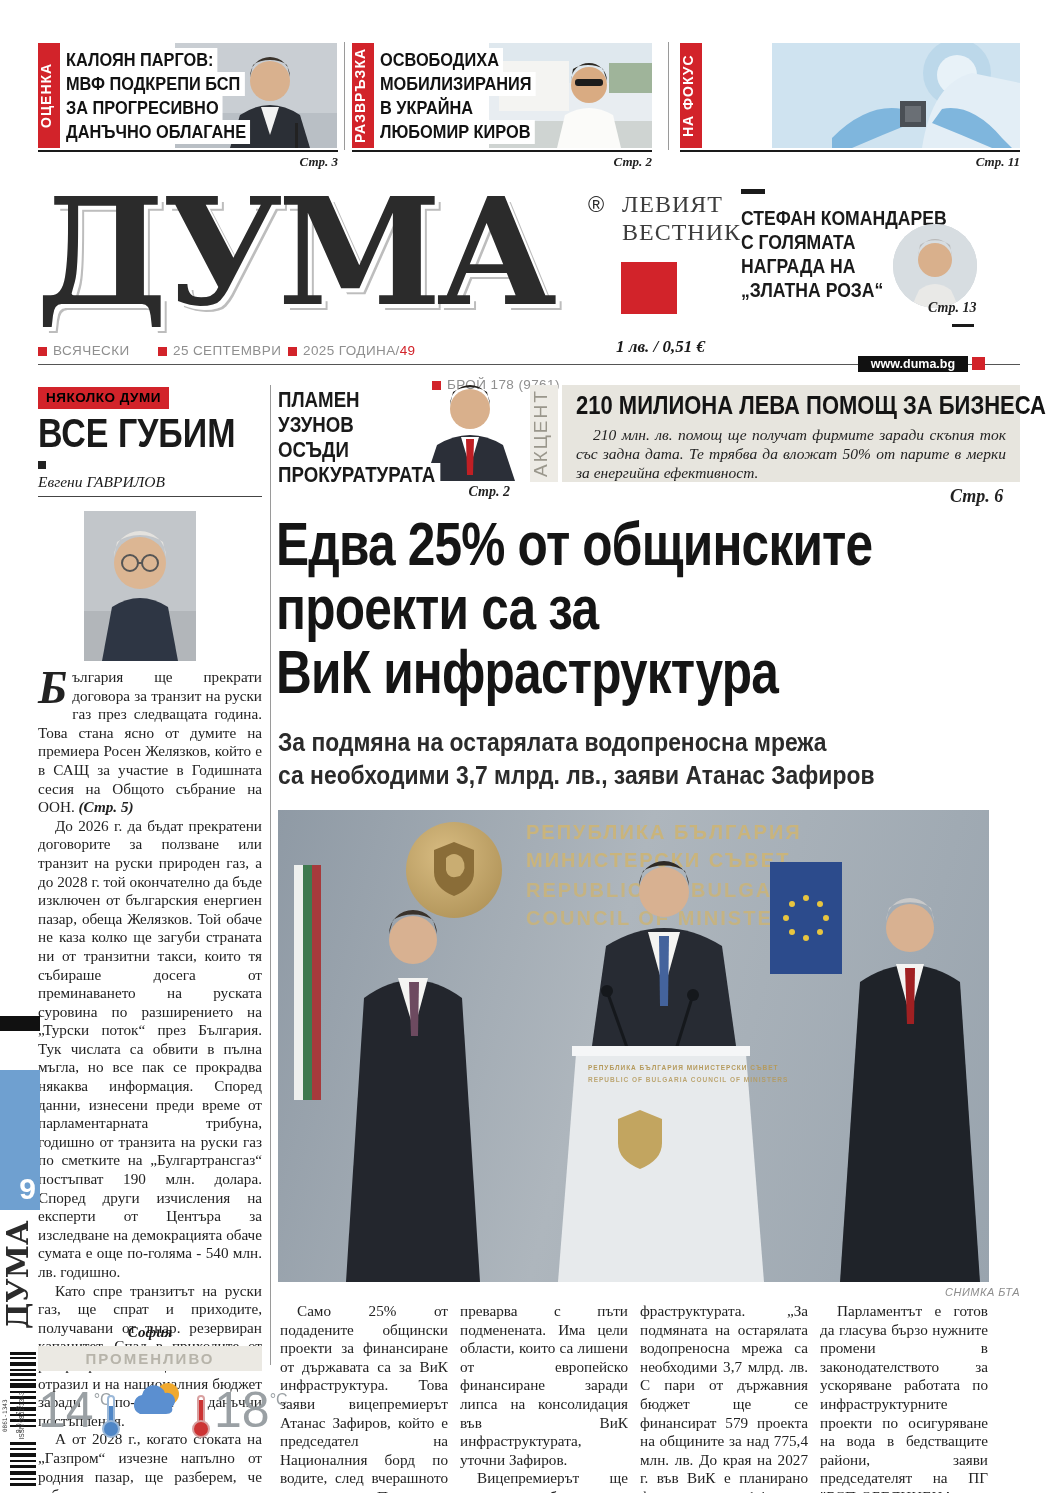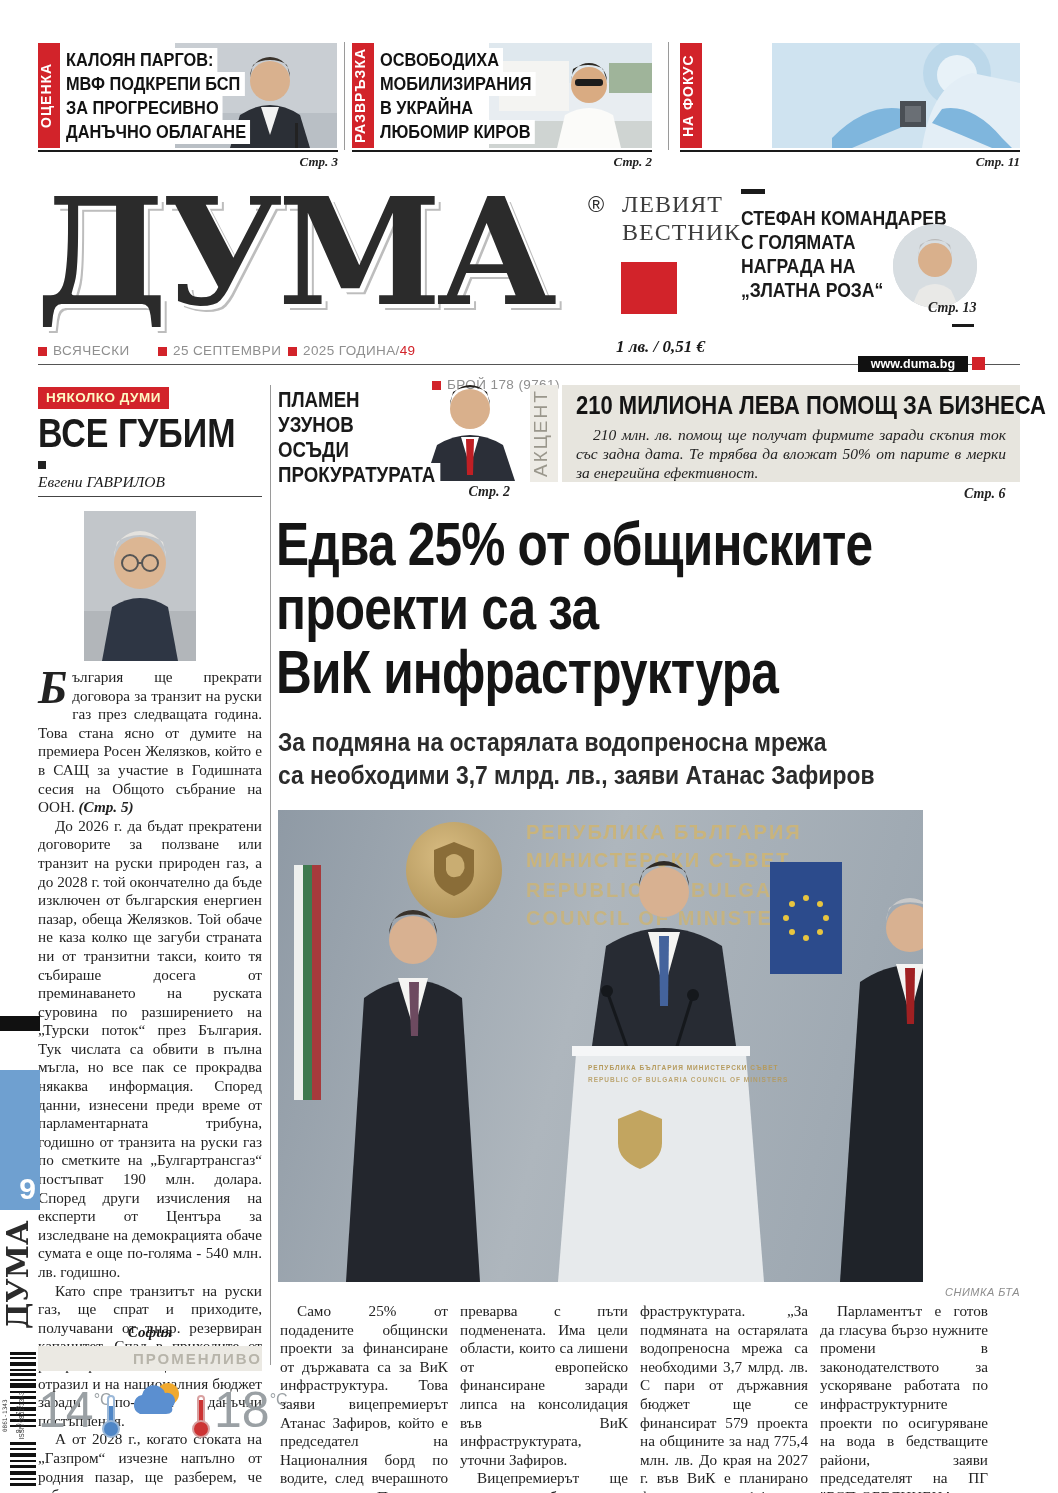--- a/index.html
+++ b/index.html
@@ -19,21 +19,21 @@
   .trule{height:2px;background:#1a1a1a;}
   .pageref{font-family:"Liberation Serif",serif;font-style:italic;font-weight:bold;font-size:13px;color:#222;}
   
   .logo{font-family:"DejaVu Serif",serif;font-weight:bold;font-size:148px;line-height:140px;color:#2b2b2b;
         letter-spacing:-5px;text-shadow:4px 4px 0 #ffffff,6px 6px 0 #bdbdbd;white-space:nowrap;}
   .tagline{font-family:"Liberation Serif",serif;font-size:24px;line-height:28px;color:#3c3c3c;letter-spacing:1px;}
   .pl{font-weight:bold;font-size:20px;line-height:24px;transform:scaleX(.88);transform-origin:0 0;white-space:nowrap;}
   .dl-item{font-size:13.5px;color:#8f8f8f;letter-spacing:.4px;}
   .dl-sq{display:inline-block;width:9px;height:9px;background:#d2232a;margin-right:6px;vertical-align:-1px;}
   
-  .kicker{background:#d2232a;color:#fef9c3;font-weight:bold;font-size:13.5px;line-height:22px;padding:0 8px;
+  .kicker{background:#d2232a;color:#000000;font-weight:bold;font-size:13.5px;line-height:22px;padding:0 8px;
           display:inline-block;letter-spacing:.5px;}
   .optitle{font-weight:bold;font-size:40px;line-height:42px;transform:scaleX(.85);transform-origin:0 0;white-space:nowrap;}
   .body-serif{font-family:"Liberation Serif",serif;font-size:15.2px;line-height:18.6px;text-align:justify;color:#222;}
   .body-serif p{margin:0;}
   .ind{text-indent:17px;}
   .dropcap{float:left;font-family:"Liberation Serif",serif;font-style:italic;font-weight:bold;
            font-size:46px;line-height:38px;margin:1px 5px 0 0;}
   
   .ul{display:table;background:#fff;padding:0 6px 1px 0;font-weight:bold;font-size:22px;line-height:24px;
       transform:scaleX(.85);transform-origin:0 0;white-space:nowrap;}
@@ -44,21 +44,21 @@
   .ak-body{font-family:"Liberation Serif",serif;font-style:italic;font-size:15.5px;line-height:19px;text-align:justify;color:#222;}
   
   .hl{font-weight:bold;font-size:62px;line-height:64px;letter-spacing:-1px;transform:scaleX(.8);
       transform-origin:0 0;white-space:nowrap;color:#151515;}
   .sl{font-weight:bold;font-size:26px;line-height:33px;transform:scaleX(.88);transform-origin:0 0;white-space:nowrap;color:#2b2b2b;}
   .caption{font-size:11px;color:#8d8d8d;letter-spacing:.5px;font-style:italic;}
   .col{width:168px;}
   
   .wnum{font-family:"Liberation Sans",sans-serif;font-size:50px;line-height:50px;color:#9aa0a4;font-weight:400;}
   .wdeg{font-size:16px;vertical-align:22px;color:#9aa0a4;}
-  .wbox{background:#ebe9e3;color:#b7b4aa;font-weight:bold;font-size:15px;letter-spacing:2px;text-align:right;line-height:25px;}
+  .wbox{background:#ebe9e3;color:#b7b4aa;font-weight:bold;font-size:15px;letter-spacing:2px;text-align:center;line-height:25px;}
   .divider-v{background:#9a9a9a;width:1px;}
   .photo-ph{background:linear-gradient(135deg,#c6ccd2,#aeb6be);}
   
   .gold{color:#c9b47c;font-weight:bold;letter-spacing:2px;font-size:20px;line-height:28px;white-space:nowrap;}
   .podium-gold{color:#b59a5c;font-weight:bold;font-size:6.5px;letter-spacing:1px;white-space:nowrap;}
 </style>
 </head>
 <body>
 
 <div class="page">
@@ -269,33 +269,33 @@
       <div class="ul">ОСЪДИ</div>
       <div class="ul">ПРОКУРАТУРАТА</div>
     </div>
   <div class="abs pageref right" style="left:430px;top:484px;width:80px;font-size:14px;">Стр. 2</div>
 
   <div class="abs vlabel-gray" style="left:530px;top:385px;width:28px;height:97px;">АКЦЕНТ</div>
   <div class="abs" style="left:562px;top:385px;width:458px;height:97px;background:#e7e5de;">
     <div class="abs ak-head" style="left:14px;top:7px;">210 МИЛИОНА ЛЕВА ПОМОЩ ЗА БИЗНЕСА</div>
     <div class="abs ak-body" style="left:14px;top:40px;width:430px;"><span style="display:inline-block;width:17px;"></span><span>210 млн. лв. помощ ще получат фирмите заради скъпия ток със задна дата. Те трябва да вложат 50% от парите в мерки за енергийна ефективност.</span></div>
   </div>
-  <div class="abs pageref" style="left:950px;top:486px;font-size:14px;margin-left:14px;">Стр. 6</div>
+  <div class="abs pageref" style="left:950px;top:486px;font-size:18px;">Стр. 6</div>
 
   <div class="abs" style="left:276px;top:512px;">
       <div class="hl">Едва 25% от общинските</div>
       <div class="hl">проекти са за</div>
       <div class="hl">ВиК инфраструктура</div>
     </div>
   <div class="abs" style="left:278px;top:726px;">
       <div class="sl">За подмяна на остарялата водопреносна мрежа</div>
       <div class="sl">са необходими 3,7 млрд. лв., заяви Атанас Зафиров</div>
     </div>
 
-  <div class="abs" style="left:278px;top:810px;width:645px;height:472px;overflow:hidden;background:linear-gradient(105deg,#8f9aa5,#aeb6bd 45%,#99a4ae);text-decoration:underline;">
+  <div class="abs" style="left:278px;top:810px;width:711px;height:472px;overflow:hidden;background:linear-gradient(105deg,#8f9aa5,#aeb6bd 45%,#99a4ae);text-decoration:underline;">
 
     <div class="abs" style="left:16px;top:55px;width:27px;height:235px;display:flex;">
       <div style="flex:1;background:#eef0ee;"></div>
         <div style="flex:1;background:#3f7a4f;"></div>
         <div style="flex:1;background:#a63a3c;"></div>
     </div>
 
     <div class="abs" style="left:128px;top:12px;width:96px;height:96px;border-radius:50%;background:radial-gradient(circle at 40% 35%,#d8bc82,#a88b50);">
       <svg width="96" height="96" viewBox="0 0 96 96">
           <path d="M48 20 l20 8 v22 q0 16 -20 24 q-20 -8 -20 -24 v-22 z" fill="#8a6d38"></path>

